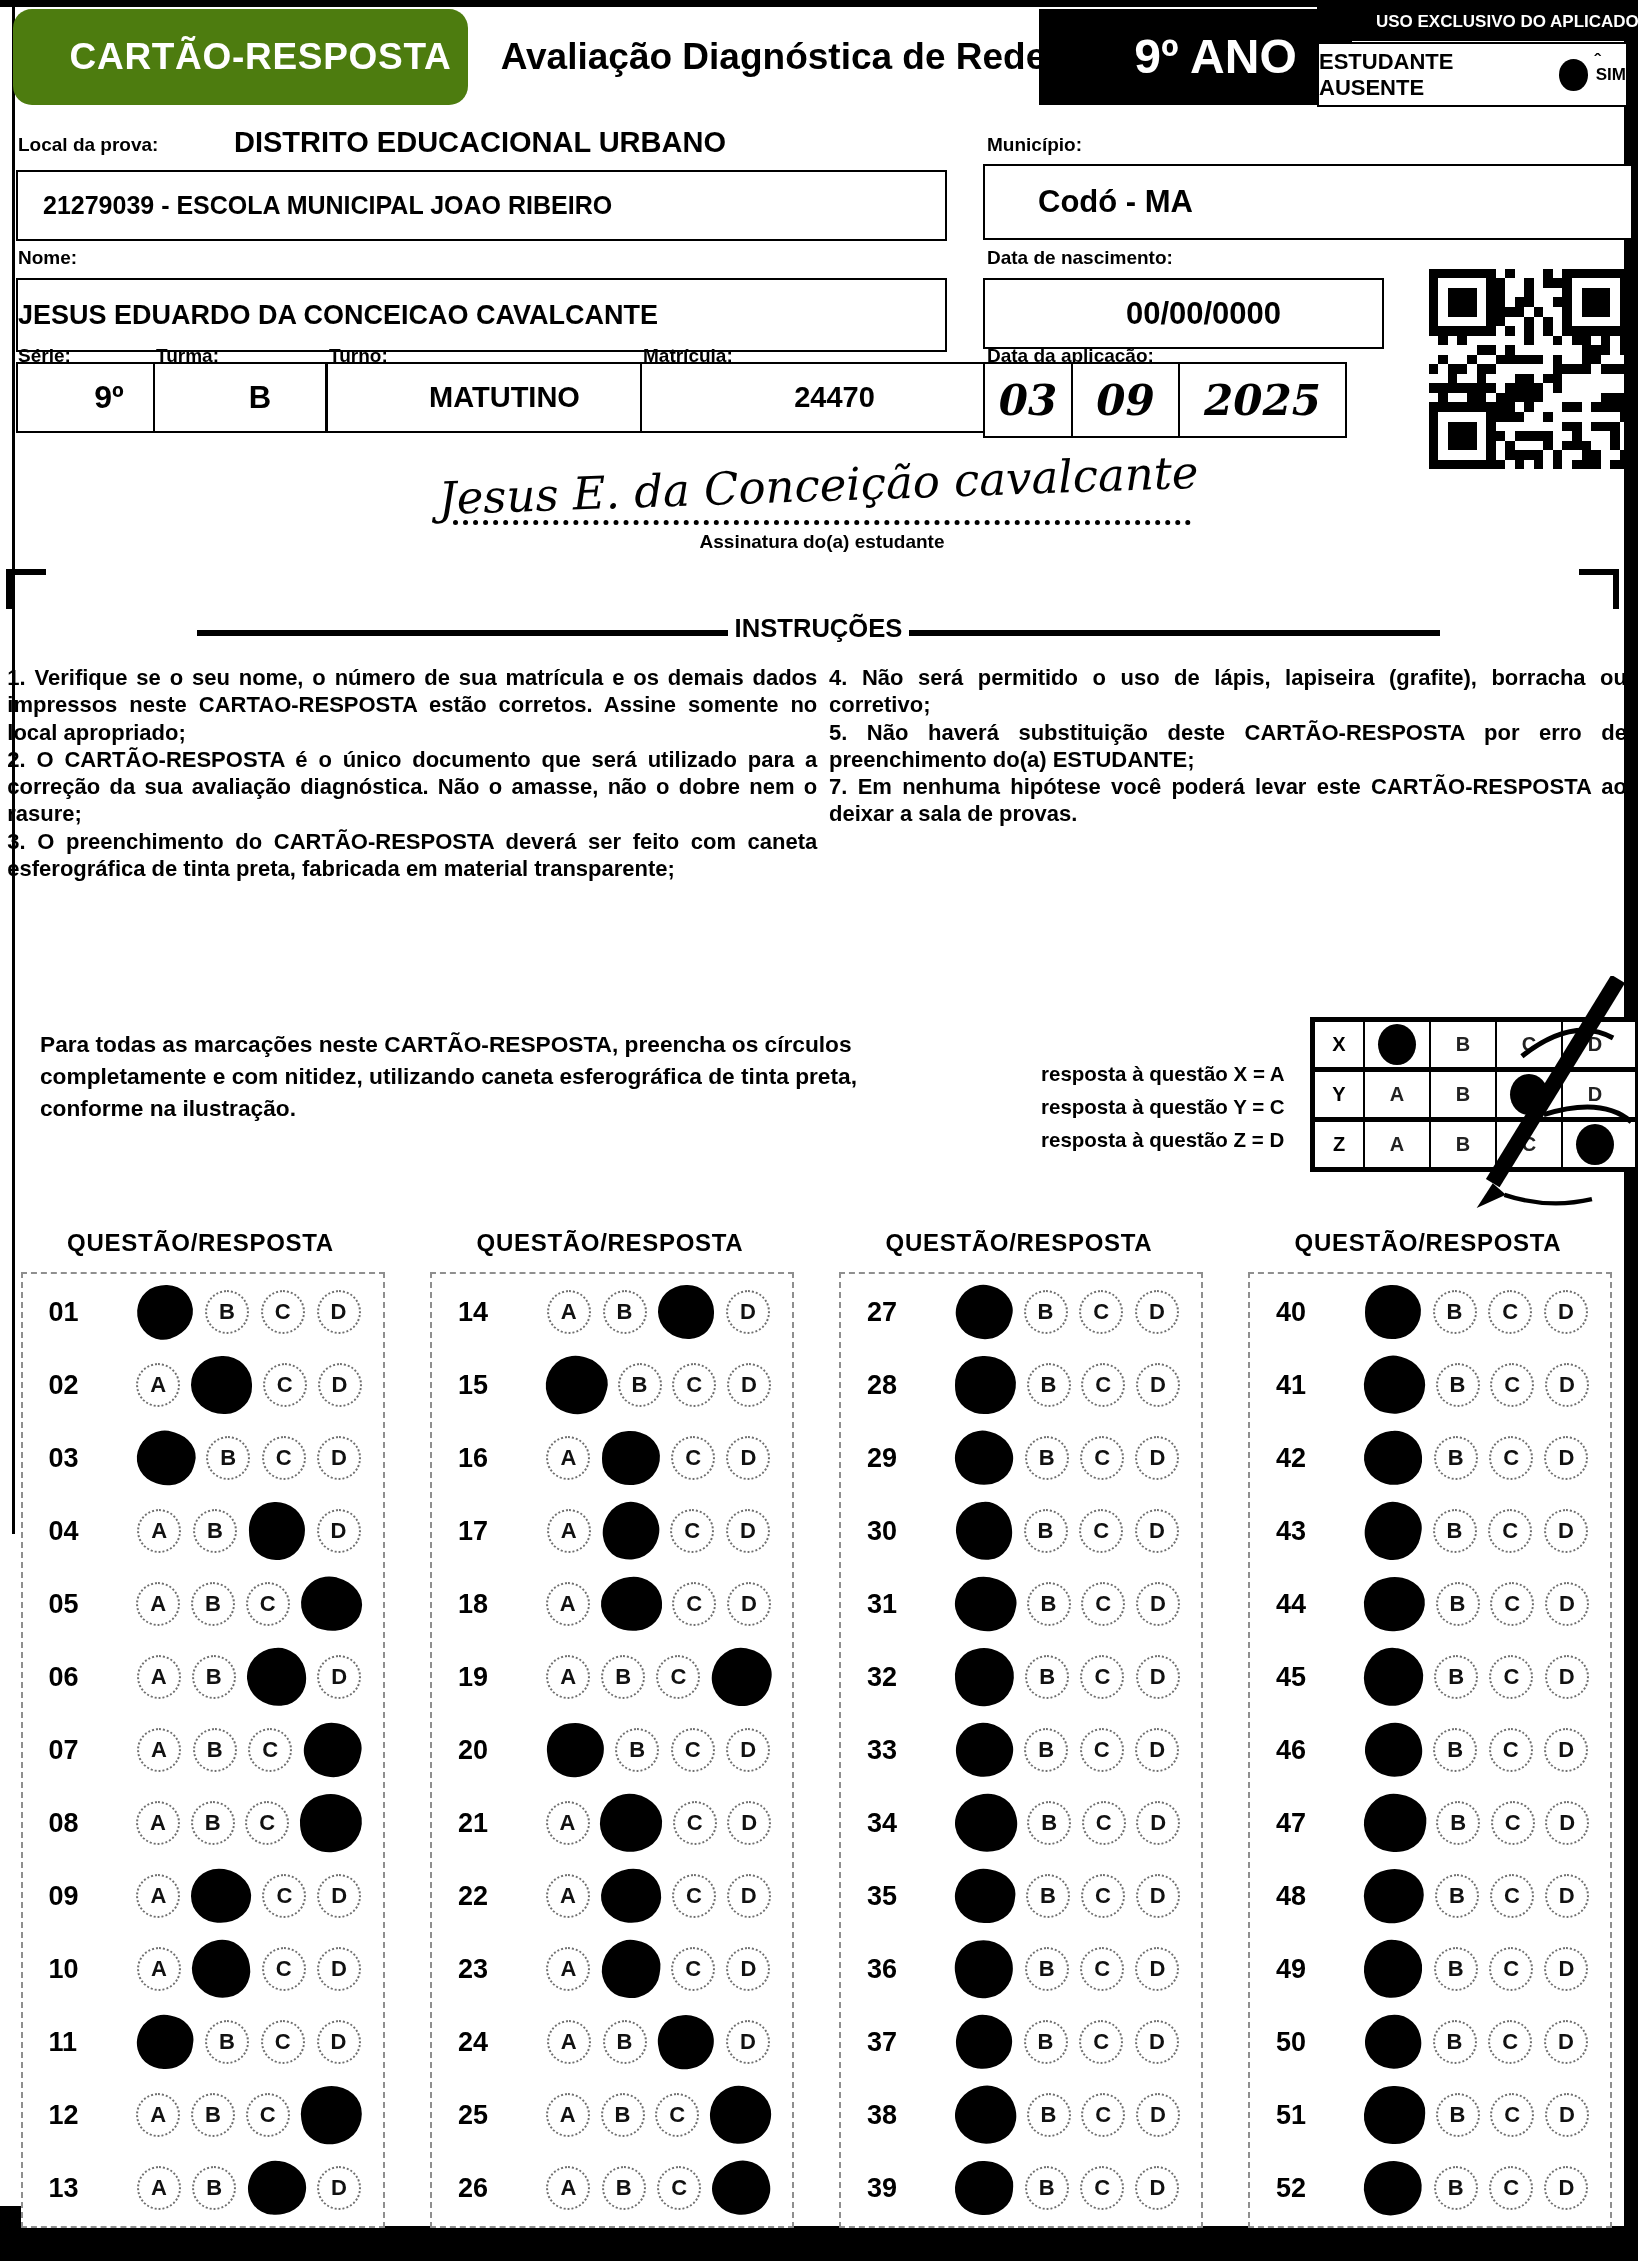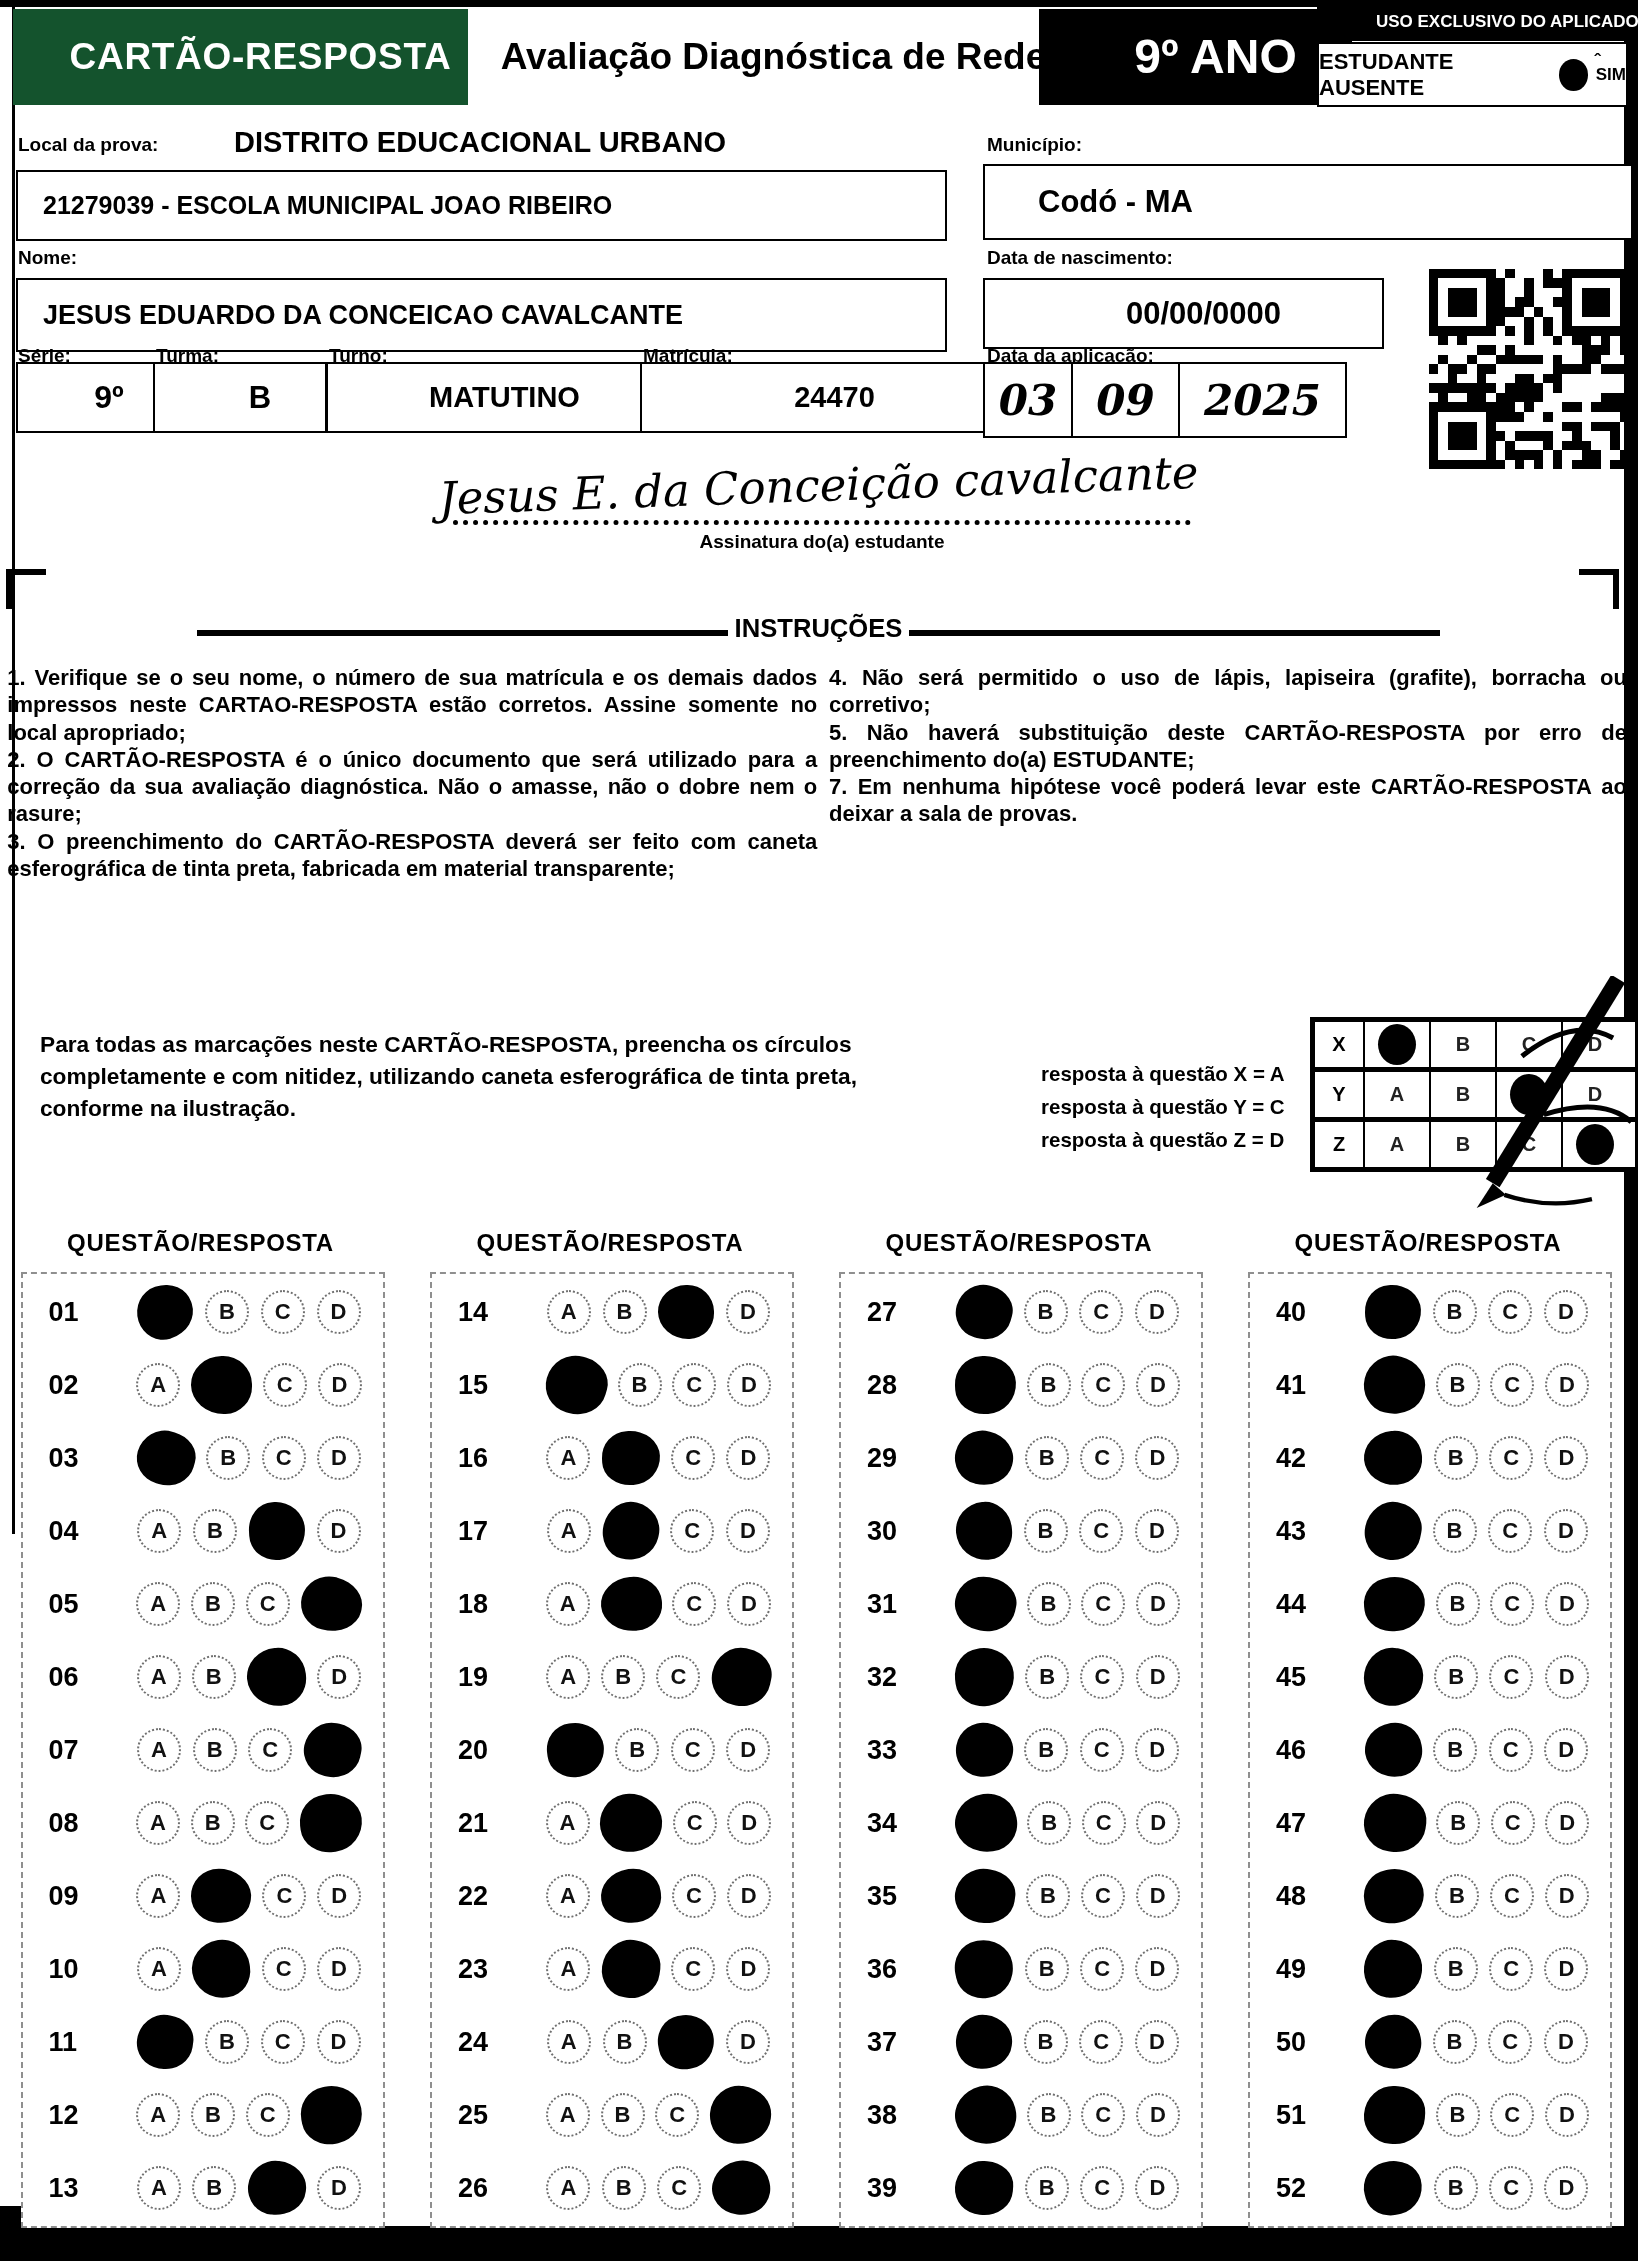--- a/index.html
+++ b/index.html
@@ -10,22 +10,22 @@
   .center{display:flex;align-items:center;justify-content:center;padding-left:40px;}
 
   
   .top-rule{left:0;top:0;width:1639px;height:6.6px;background:#000;}
   .right-bar{left:1624px;top:19px;width:14.6px;height:2242px;background:#000;}
   .bottom-bar{left:0;top:2226px;width:1639px;height:35px;background:#000;}
   .bottom-step{left:0;top:2206px;width:219px;height:23.4px;background:#000;}
   .left-edge{left:11.7px;top:7.3px;width:3.7px;height:1527px;background:#000;}
 
   
-  .hdr-title{left:13px;top:8.8px;width:415px;height:96px;background:#14532d;color:#fff;
-             font-size:37px;font-weight:bold;letter-spacing:0.7px;}
+  .hdr-title{left:13px;top:8.8px;width:415px;height:96px;background:#4d7c0f;color:#fff;
+             font-size:37px;font-weight:bold;letter-spacing:0.7px;border-radius:19px;}
   .hdr-sub{left:428px;top:8.8px;width:611px;height:96px;font-size:37px;font-weight:bold;}
   .hdr-grade{left:1039px;top:8.8px;width:273px;height:96px;background:#000;color:#fff;
              font-size:48px;font-weight:bold;}
   .uso-box{left:1317px;top:2.9px;width:313px;height:38px;background:#000;color:#fff;
            font-size:17px;font-weight:bold;}
   .ausente-box{left:1317px;top:42px;width:307px;height:61px;border:2.9px solid #000;background:#fff;
                display:flex;align-items:center;justify-content:center;gap:7.3px;}
   .ausente-label{font-size:22px;font-weight:bold;}
   .ausente-dot{width:31px;height:32px;background:#000;border-radius:50%;display:inline-block;}
   .sim-wrap{position:relative;font-size:17px;font-weight:bold;}
@@ -117,21 +117,21 @@
     <div class="boxtext" style="padding-left:25px;line-height:67px;font-size:25px;">21279039 - ESCOLA MUNICIPAL JOAO RIBEIRO</div>
   </div>
   <div class="box" style="left:983px;top:164px;width:646px;height:72px;">
     <div class="boxtext" style="padding-left:53px;line-height:72px;font-size:31px;">Codó - MA</div>
   </div>
 
   <div class="abs lbl" style="left:18px;top:247px;">Nome:</div>
   <div class="abs lbl" style="left:987px;top:247px;">Data de nascimento:</div>
 
   <div class="box" style="left:16px;top:278px;width:927px;height:70px;">
-    <div class="boxtext" style="padding-left:25px;line-height:70px;font-size:27px;">JESUS EDUARDO DA CONCEICAO CAVALCANTE</div>
+    <div class="boxtext" style="line-height:70px;font-size:27px;">JESUS EDUARDO DA CONCEICAO CAVALCANTE</div>
   </div>
   <div class="box center" style="left:983px;top:278px;width:357px;height:67px;">
     <div class="boxtext" style="font-size:31px;">00/00/0000</div>
   </div>
 
   <div class="abs qr-wrap" id="qr"><svg viewBox="-0.5 -0.5 22 22" shape-rendering="crispEdges" fill="#000">
         <rect x="0" y="0" width="1" height="1"></rect>
         <rect x="1" y="0" width="1" height="1"></rect>
         <rect x="2" y="0" width="1" height="1"></rect>
         <rect x="3" y="0" width="1" height="1"></rect>

